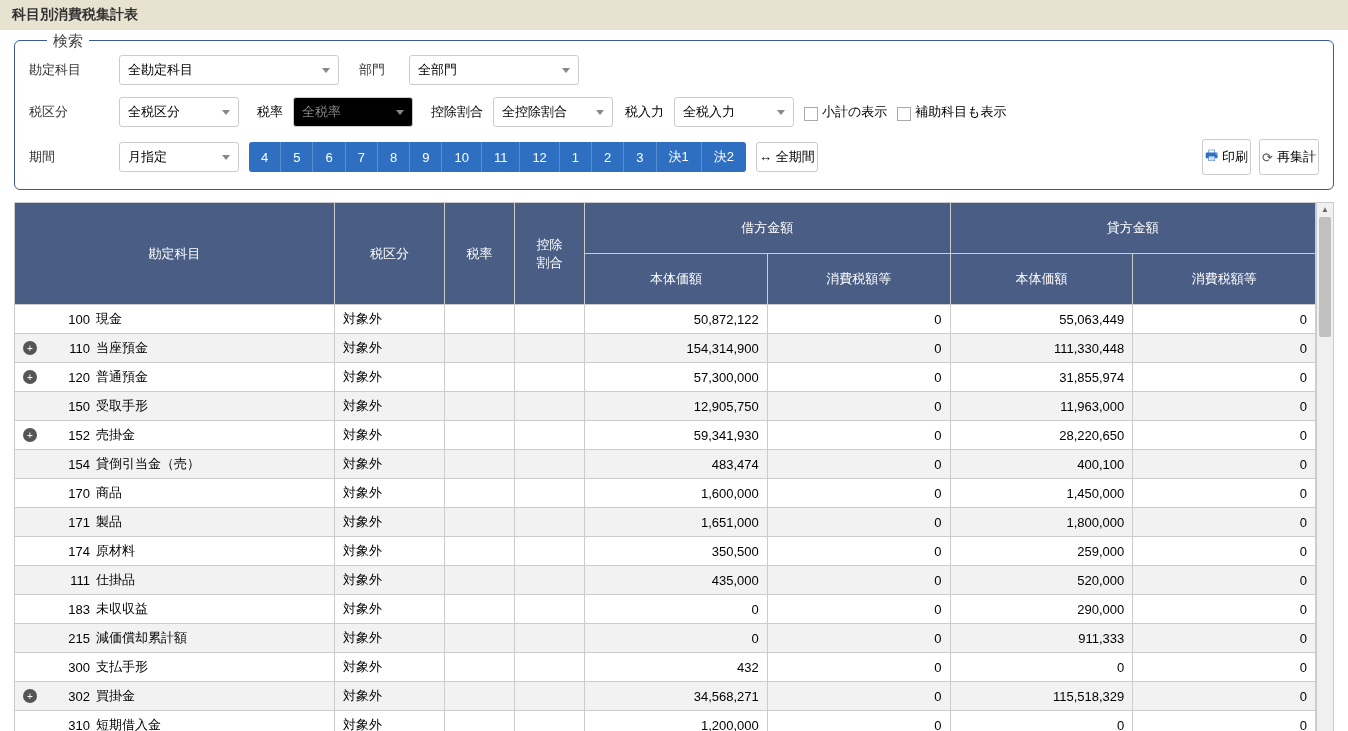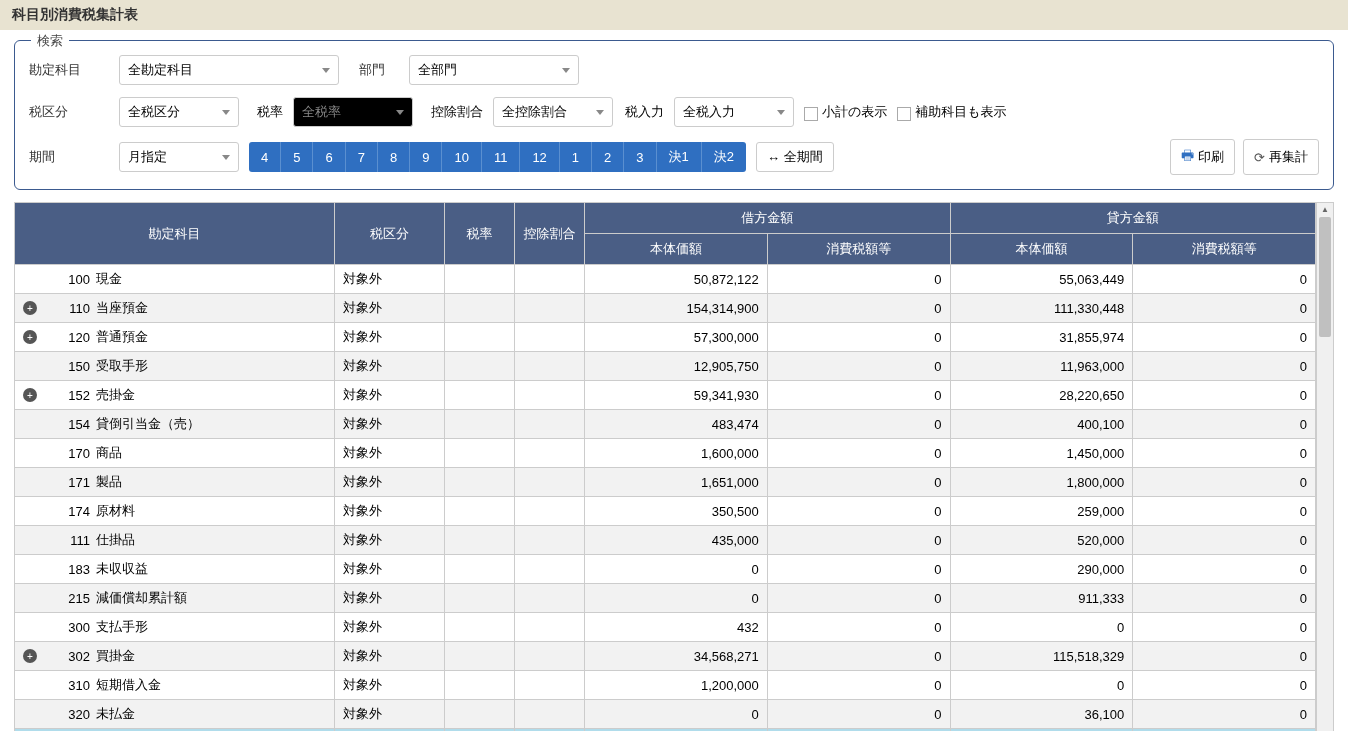--- a/index.html
+++ b/index.html
@@ -1,42 +1,42 @@
 <!DOCTYPE html>
 <html><head>
 <meta charset="utf-8">
 <style>
 *{box-sizing:border-box;margin:0;padding:0;font-family:"Hiragino Kaku Gothic ProN","Yu Gothic","Meiryo",sans-serif}
 body{background:#fff;font-size:13px}
 .title-bar{background:#e8e3d1;padding:6px 12px;font-weight:bold;color:#333;font-size:14px}
 .container{padding:10px 14px}
 .fieldset{border:1px solid #3b5a8f;border-radius:6px;padding:14px;position:relative}
-.legend{position:absolute;top:-9px;left:16px;background:#fff;padding:0 6px;font-size:13px;color:#444}
+.legend{position:absolute;top:-9px;left:32px;background:#fff;padding:0 6px;font-size:15px;color:#444}
 .fr{display:flex;align-items:center;flex-wrap:wrap;gap:10px;margin-bottom:12px}
 .fr:last-child{margin-bottom:0}
 .lbl{width:80px;color:#333;font-size:13px}
 .sel{display:inline-flex;align-items:center;justify-content:space-between;border:1px solid #ccc;background:#fff;border-radius:3px;padding:5px 8px;cursor:pointer;min-width:120px;font-size:13px}
 .sel.wide{width:220px}
 .sel.med{width:170px}
 .sel.sm{width:95px}
 .sel.disabled{background:#000000;color:#888;cursor:not-allowed}
 .caret{width:0;height:0;border-left:4px solid transparent;border-right:4px solid transparent;border-top:5px solid #888;margin-left:6px}
 .btn-group{display:inline-flex}
 .btn-tab{background:#2f6fc1;color:#fff;border:none;padding:6px 12px;font-size:13px;cursor:pointer;border-right:1px solid #5a8fd0}
 .btn-tab:last-child{border-right:none}
 .btn-group .btn-tab:first-child{border-radius:3px 0 0 3px}
 .btn-group .btn-tab:last-child{border-radius:0 3px 3px 0}
-.btn-out{background:#fff;border:1px solid #ccc;border-radius:3px;padding:5px 10px;cursor:pointer;display:inline-flex;align-items:center;gap:4px;font-size:13px}
+.btn-out{background:#fff;border:1px solid #ccc;border-radius:3px;padding:5px 2px;cursor:pointer;display:inline-flex;align-items:center;gap:4px;font-size:13px}
 .chk{display:inline-flex;align-items:flex-end;gap:4px;cursor:pointer}
 .chk-box{width:14px;height:14px;border:1px solid #aaa;background:#fff}
 .rt{margin-left:auto;display:inline-flex;gap:8px}
 .tbl-wrap{margin-top:12px;position:relative;display:flex}
 .tbl-scroll{flex:1;overflow:hidden}
 table{width:100%;border-collapse:collapse;table-layout:fixed}
-th{background:#4a5e85;color:#fff;font-weight:normal;border:1px solid #ccc;padding:6px;text-align:center;font-size:13px}
+th{background:#4a5e85;color:#fff;font-weight:normal;border:1px solid #ccc;padding:16px;text-align:center;font-size:13px}
 td{border:1px solid #ccc;padding:5px 8px;font-size:13px;white-space:nowrap;overflow:hidden}
 tbody tr{background:#fff}
 tbody tr:nth-child(even){background:#f2f2f2}
 .tfoot{background:#b0dceb;font-weight:bold}
 .tfoot td{background:#b0dceb}
 .code{text-align:right;width:55px;display:inline-block;padding-right:6px}
 .num{text-align:right;font-variant-numeric:tabular-nums}
 .exp{display:inline-flex;align-items:center;justify-content:center;width:14px;height:14px;border-radius:50%;background:#555;color:#fff;font-size:10px;margin-right:4px;cursor:pointer}
 .acc-cell{display:flex;align-items:center}
 .sb{width:18px;background:#f0f0f0;border:1px solid #ccc;position:relative}

